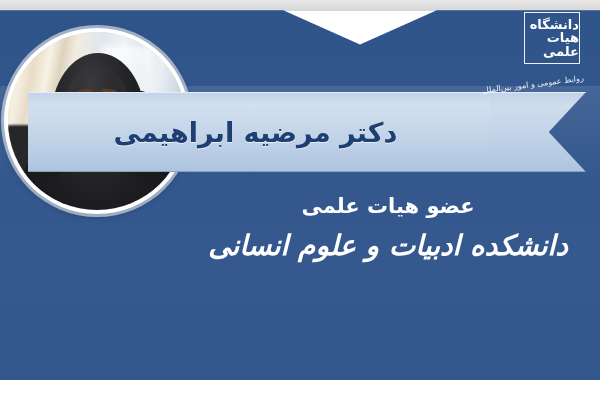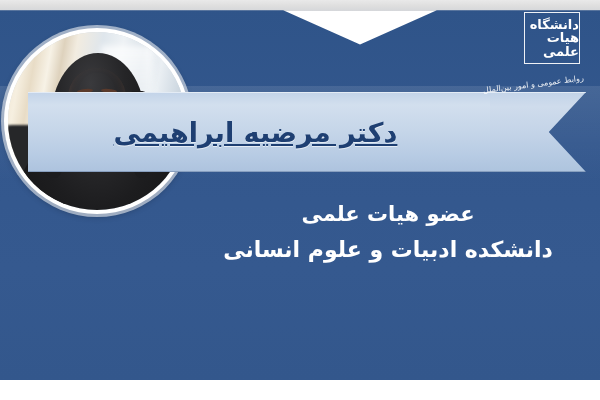--- a/index.html
+++ b/index.html
@@ -164,43 +164,43 @@
     display: flex;
     align-items: center;
     justify-content: center;
     color: #1e3f72;
     font-size: 27px;
     font-weight: bold;
     letter-spacing: 0.5px;
     direction: rtl;
     text-shadow: 0 1px 0 rgba(255,255,255,0.6);
     white-space: nowrap;
-    text-decoration: underline;
   }
 
   
   .subtitle {
     position: absolute;
-    left: 190px; top: 198px;
+    left: 190px; top: 190px;
     width: 396px;
     text-align: center;
     direction: rtl;
     color: #ffffff;
   }
   .subtitle .line1 {
     font-size: 21px;
     font-weight: bold;
     line-height: 1.6;
     white-space: nowrap;
   }
   .subtitle .line2 {
-    font-size: 22px;
+    font-size: 28px;
     font-weight: bold;
     line-height: 1.6;
     white-space: nowrap;
+    font-style: italic;
   }
 
   
   .logo {
     position: absolute;
     right: 14px; top: 8px;
     width: 90px; height: 82px;
     color: #ffffff;
   }
   .logo-box {

